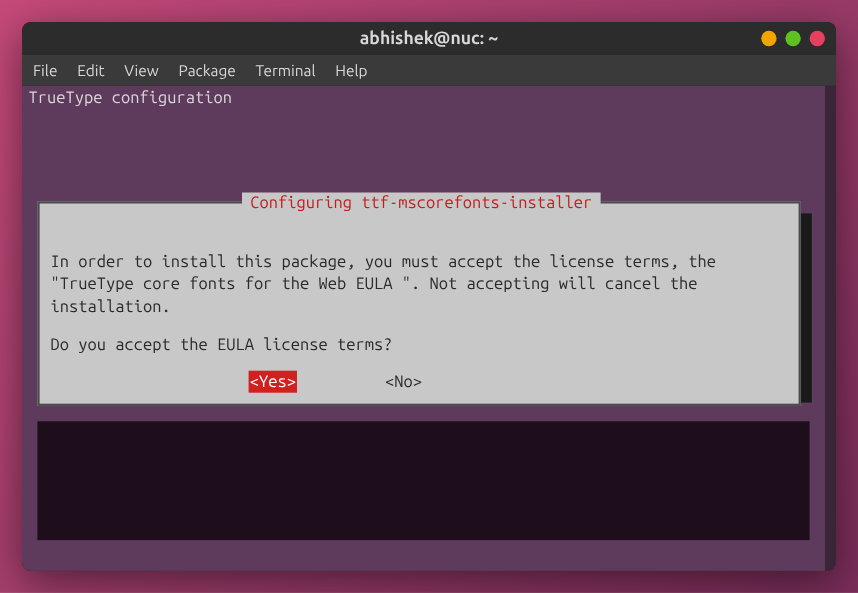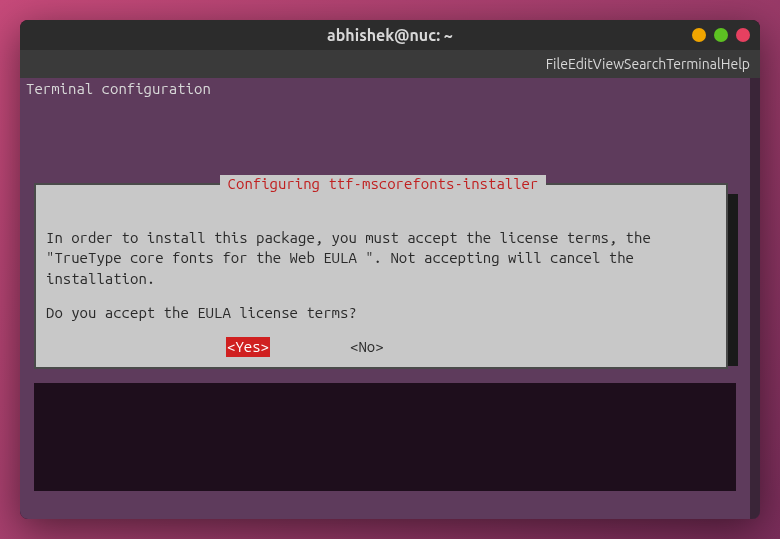--- a/index.html
+++ b/index.html
@@ -52,21 +52,21 @@
     }
     .btn-min { background: #f0a500; }
     .btn-max { background: #5dc122; }
     .btn-close { background: #e64060; }
     .menu-bar {
       height: 28px;
       background: #3a3a3a;
       display: flex;
       align-items: center;
       padding: 0 10px;
-      justify-content: flex-end;
+      gap: 18px;
     }
     .menu-item {
       color: #d8d8d8;
       font-size: 14px;
       cursor: pointer;
     }
     .terminal-body {
       position: absolute;
       top: 58px;
       left: 0;
@@ -164,27 +164,27 @@
       <div class="win-btn btn-min"></div>
       <div class="win-btn btn-max"></div>
       <div class="win-btn btn-close"></div>
     </div>
   </div>
 
   <div class="menu-bar">
     <span class="menu-item">File</span>
     <span class="menu-item">Edit</span>
     <span class="menu-item">View</span>
-    <span class="menu-item">Search</span>
+    <span class="menu-item">Package</span>
     <span class="menu-item">Terminal</span>
     <span class="menu-item">Help</span>
   </div>
 
   <div class="terminal-body">
-    <div class="header-line">Terminal configuration</div>
+    <div class="header-line">TrueType configuration</div>
 
     <div class="bottom-shadow"></div>
     <div class="dialog-shadow"></div>
 
     <div class="dialog">
       <div class="dialog-title-wrap">
         <span class="dialog-title">Configuring ttf-mscorefonts-installer</span>
       </div>
       <div class="dialog-body">
         <div class="dialog-text">In order to install this package, you must accept the license terms, the "TrueType core fonts for the Web EULA ". Not accepting will cancel the installation.</div>

